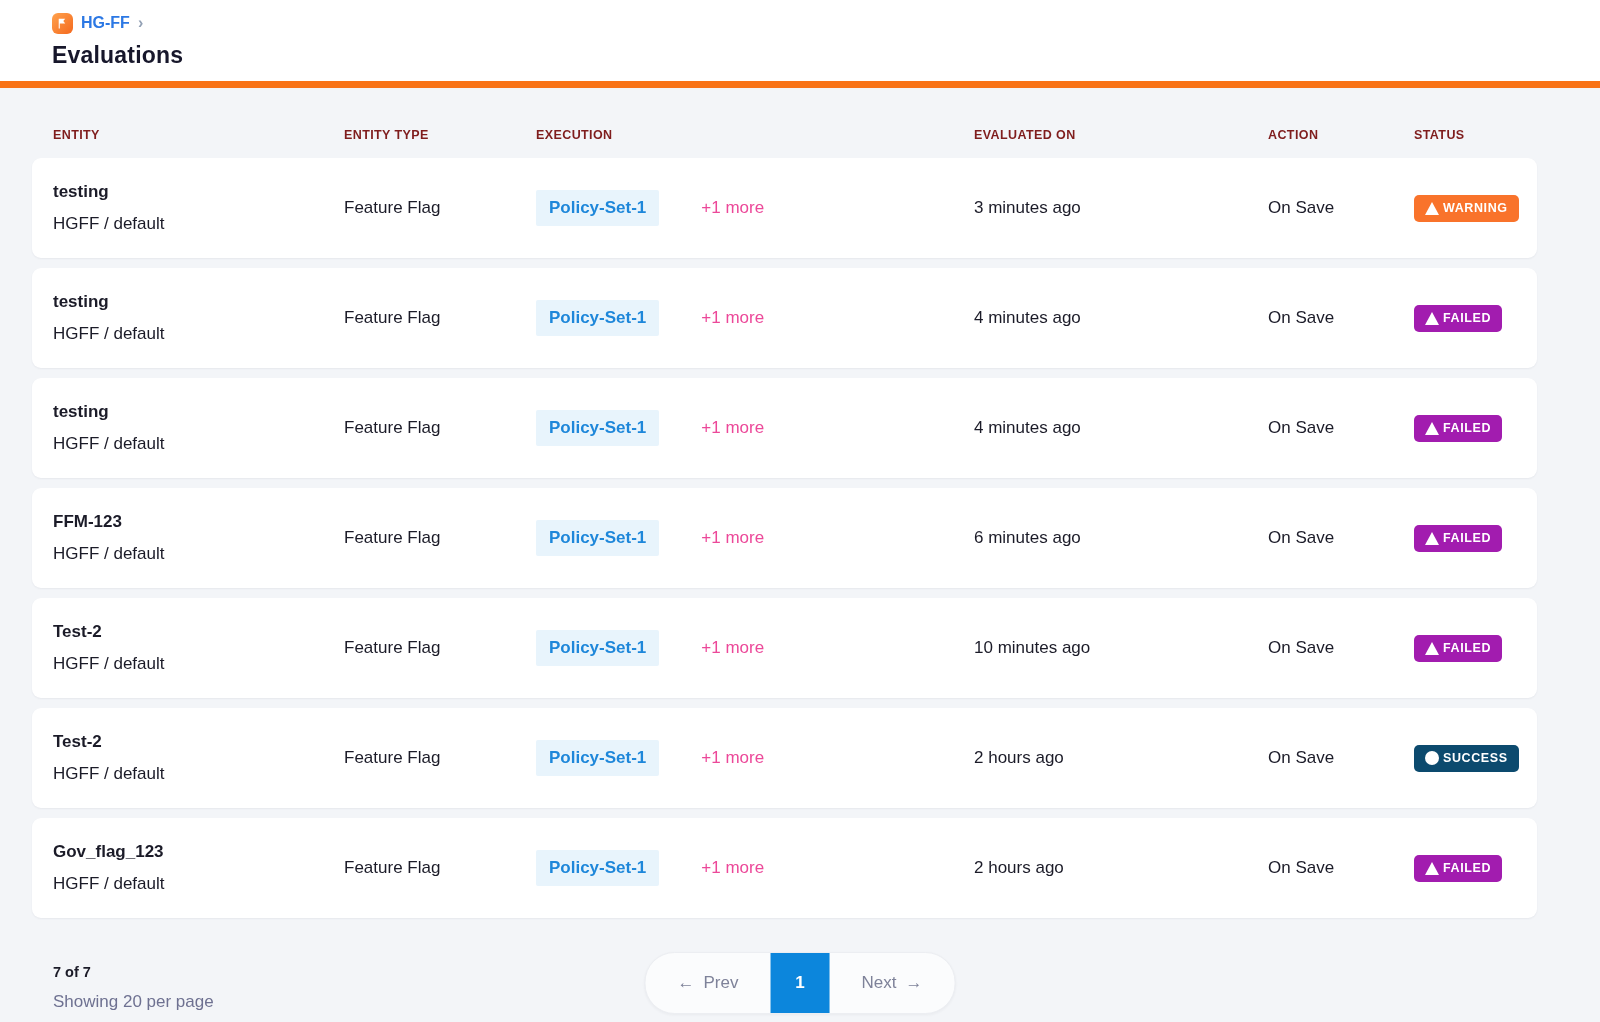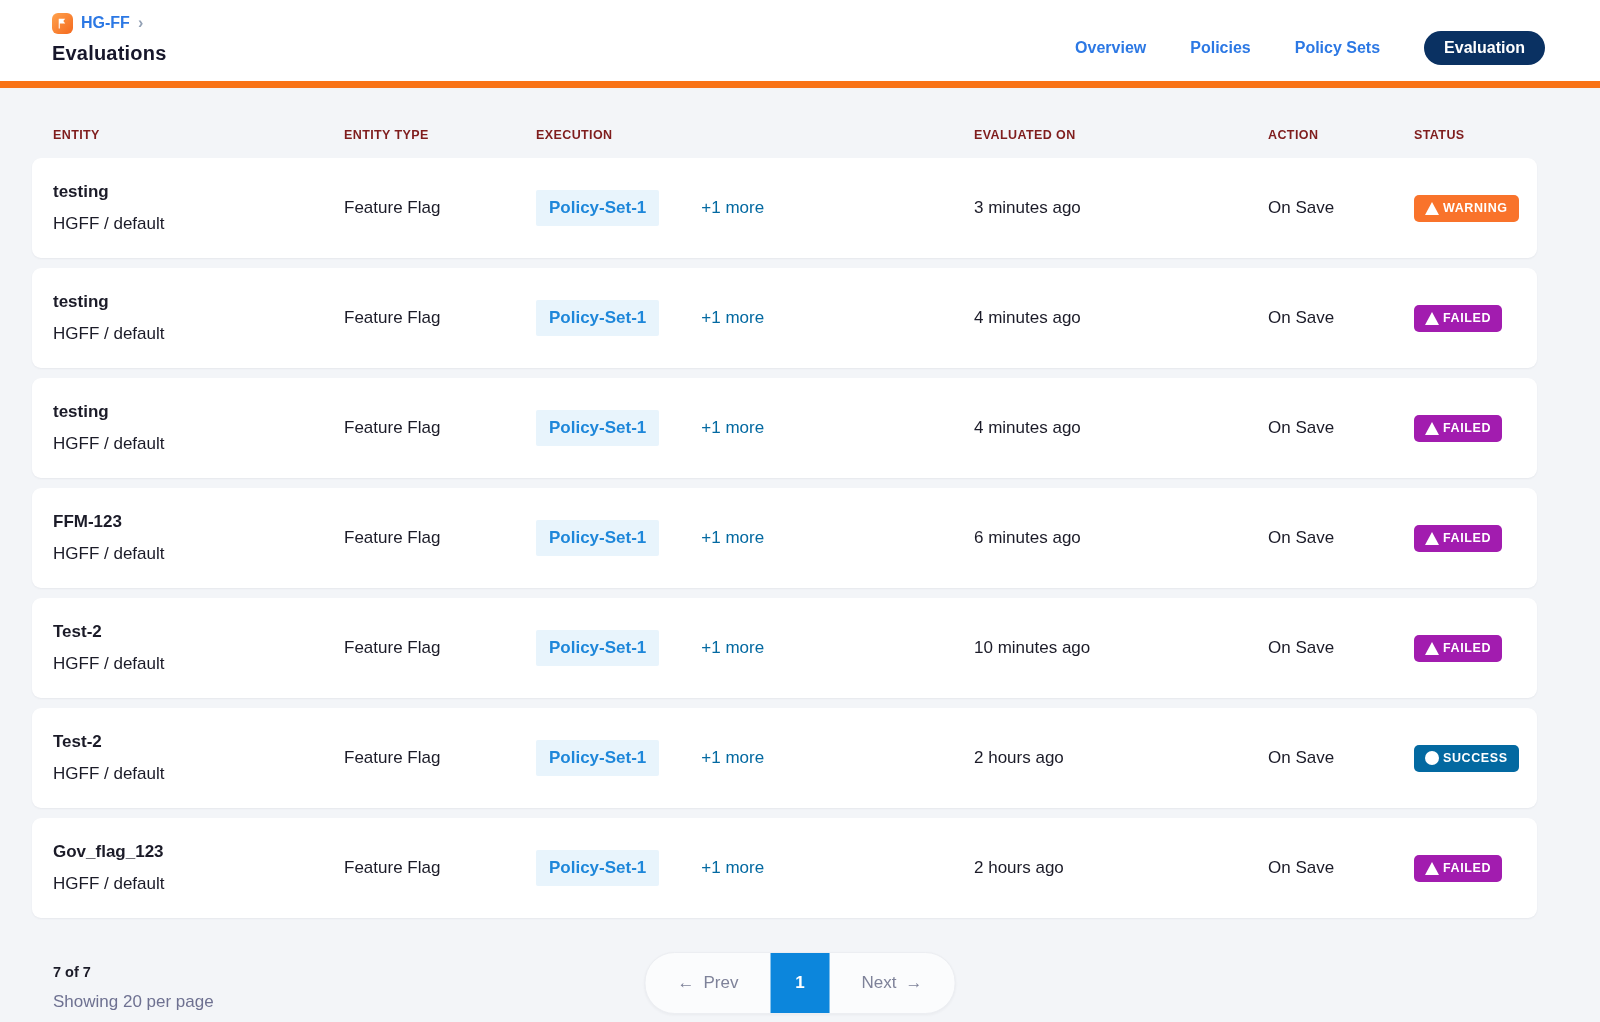--- a/index.html
+++ b/index.html
@@ -22,21 +22,21 @@
   .topbar-left { padding-left:20px; }
   .breadcrumb { display:flex; align-items:center; gap:8px; height:26px; }
   .crumb-icon {
     width:21px; height:21px; border-radius:6px;
     background:linear-gradient(135deg,#ffa24d,#f4691e);
     display:flex; align-items:center; justify-content:center;
     flex:0 0 auto;
   }
   .crumb-link { color:#2c78e4; font-size:16px; font-weight:600; text-decoration:none; cursor:pointer; }
   .crumb-chevron { color:#93a1b5; font-size:16px; font-weight:600; }
-  .page-title { font-size:20px; font-weight:700; color:#17172b; margin-top:6px; letter-spacing:.2px; }
+  .page-title { font-size:23px; font-weight:700; color:#17172b; margin-top:6px; letter-spacing:.2px; }
 
   .topbar-nav { display:flex; align-items:center; gap:44px; padding-top:18px; height:58px; }
   .nav-link { color:#2c78e4; font-size:16px; font-weight:600; cursor:pointer; white-space:nowrap; }
   .nav-pill {
     background:#0a3162; color:#ffffff;
     font-size:16px; font-weight:700;
     padding:8px 20px; border-radius:18px;
     cursor:pointer; white-space:nowrap;
   }
 
@@ -66,30 +66,30 @@
   .cell { font-size:17px; color:#1b1b28; }
   .entity-name { font-weight:700; font-size:17px; margin-bottom:12px; }
   .entity-scope { font-size:17px; font-weight:400; }
   .exec-cell { display:flex; align-items:center; gap:42px; }
   .policy-chip {
     background:#e8f4fc; color:#1e87da;
     font-size:17px; font-weight:600;
     padding:8px 13px; border-radius:2px;
     cursor:pointer; white-space:nowrap;
   }
-  .more-link { color:#0369a1; font-size:17px; cursor:pointer; white-space:nowrap;text-align:right; }
+  .more-link { color:#ec4899; font-size:17px; cursor:pointer; white-space:nowrap;text-align:right; }
 
   .status-badge {
     display:inline-flex; align-items:center; gap:4px;
     height:27px; padding:0 11px; border-radius:5px;
     color:#ffffff; font-size:12.5px; font-weight:700; letter-spacing:.6px;
   }
   .status-badge.warning { background:#f9732b; }
   .status-badge.failed  { background:#a21caf; }
-  .status-badge.success { background:#0369a1; }
+  .status-badge.success { background:#0c4a6e; }
   .status-badge .check-icon { display:none; }
   .status-badge.success .check-icon { display:block; }
 
   
   .footer {
     margin-top:32px;
     padding:0 84px 0 53px;
     display:flex; align-items:flex-start; justify-content:flex-start;
     position:relative;
     flex-direction:column;
@@ -128,26 +128,20 @@
       <span class="crumb-icon">
         <svg width="13" height="13" viewBox="0 0 24 24">
             <path d="M5 3h12l-3.5 4.5L17 12H7v9H5z" fill="#ffffff"></path>
           </svg>
       </span>
       <span class="crumb-link">HG-FF</span>
       <span class="crumb-chevron">›</span>
     </div>
     <div class="page-title">Evaluations</div>
   </div>
-  <div class="topbar-nav">
-    <span class="nav-link">Overview</span>
-    <span class="nav-link">Policies</span>
-    <span class="nav-link">Policy Sets</span>
-    <span class="nav-pill">Evaluation</span>
-  </div>
 </div>
 
 <div class="table-wrap">
   <div class="thead">
     <span class="th">Entity</span>
     <span class="th">Entity Type</span>
     <span class="th">Execution</span>
     <span class="th">Evaluated On</span>
     <span class="th">Action</span>
     <span class="th">Status</span>

